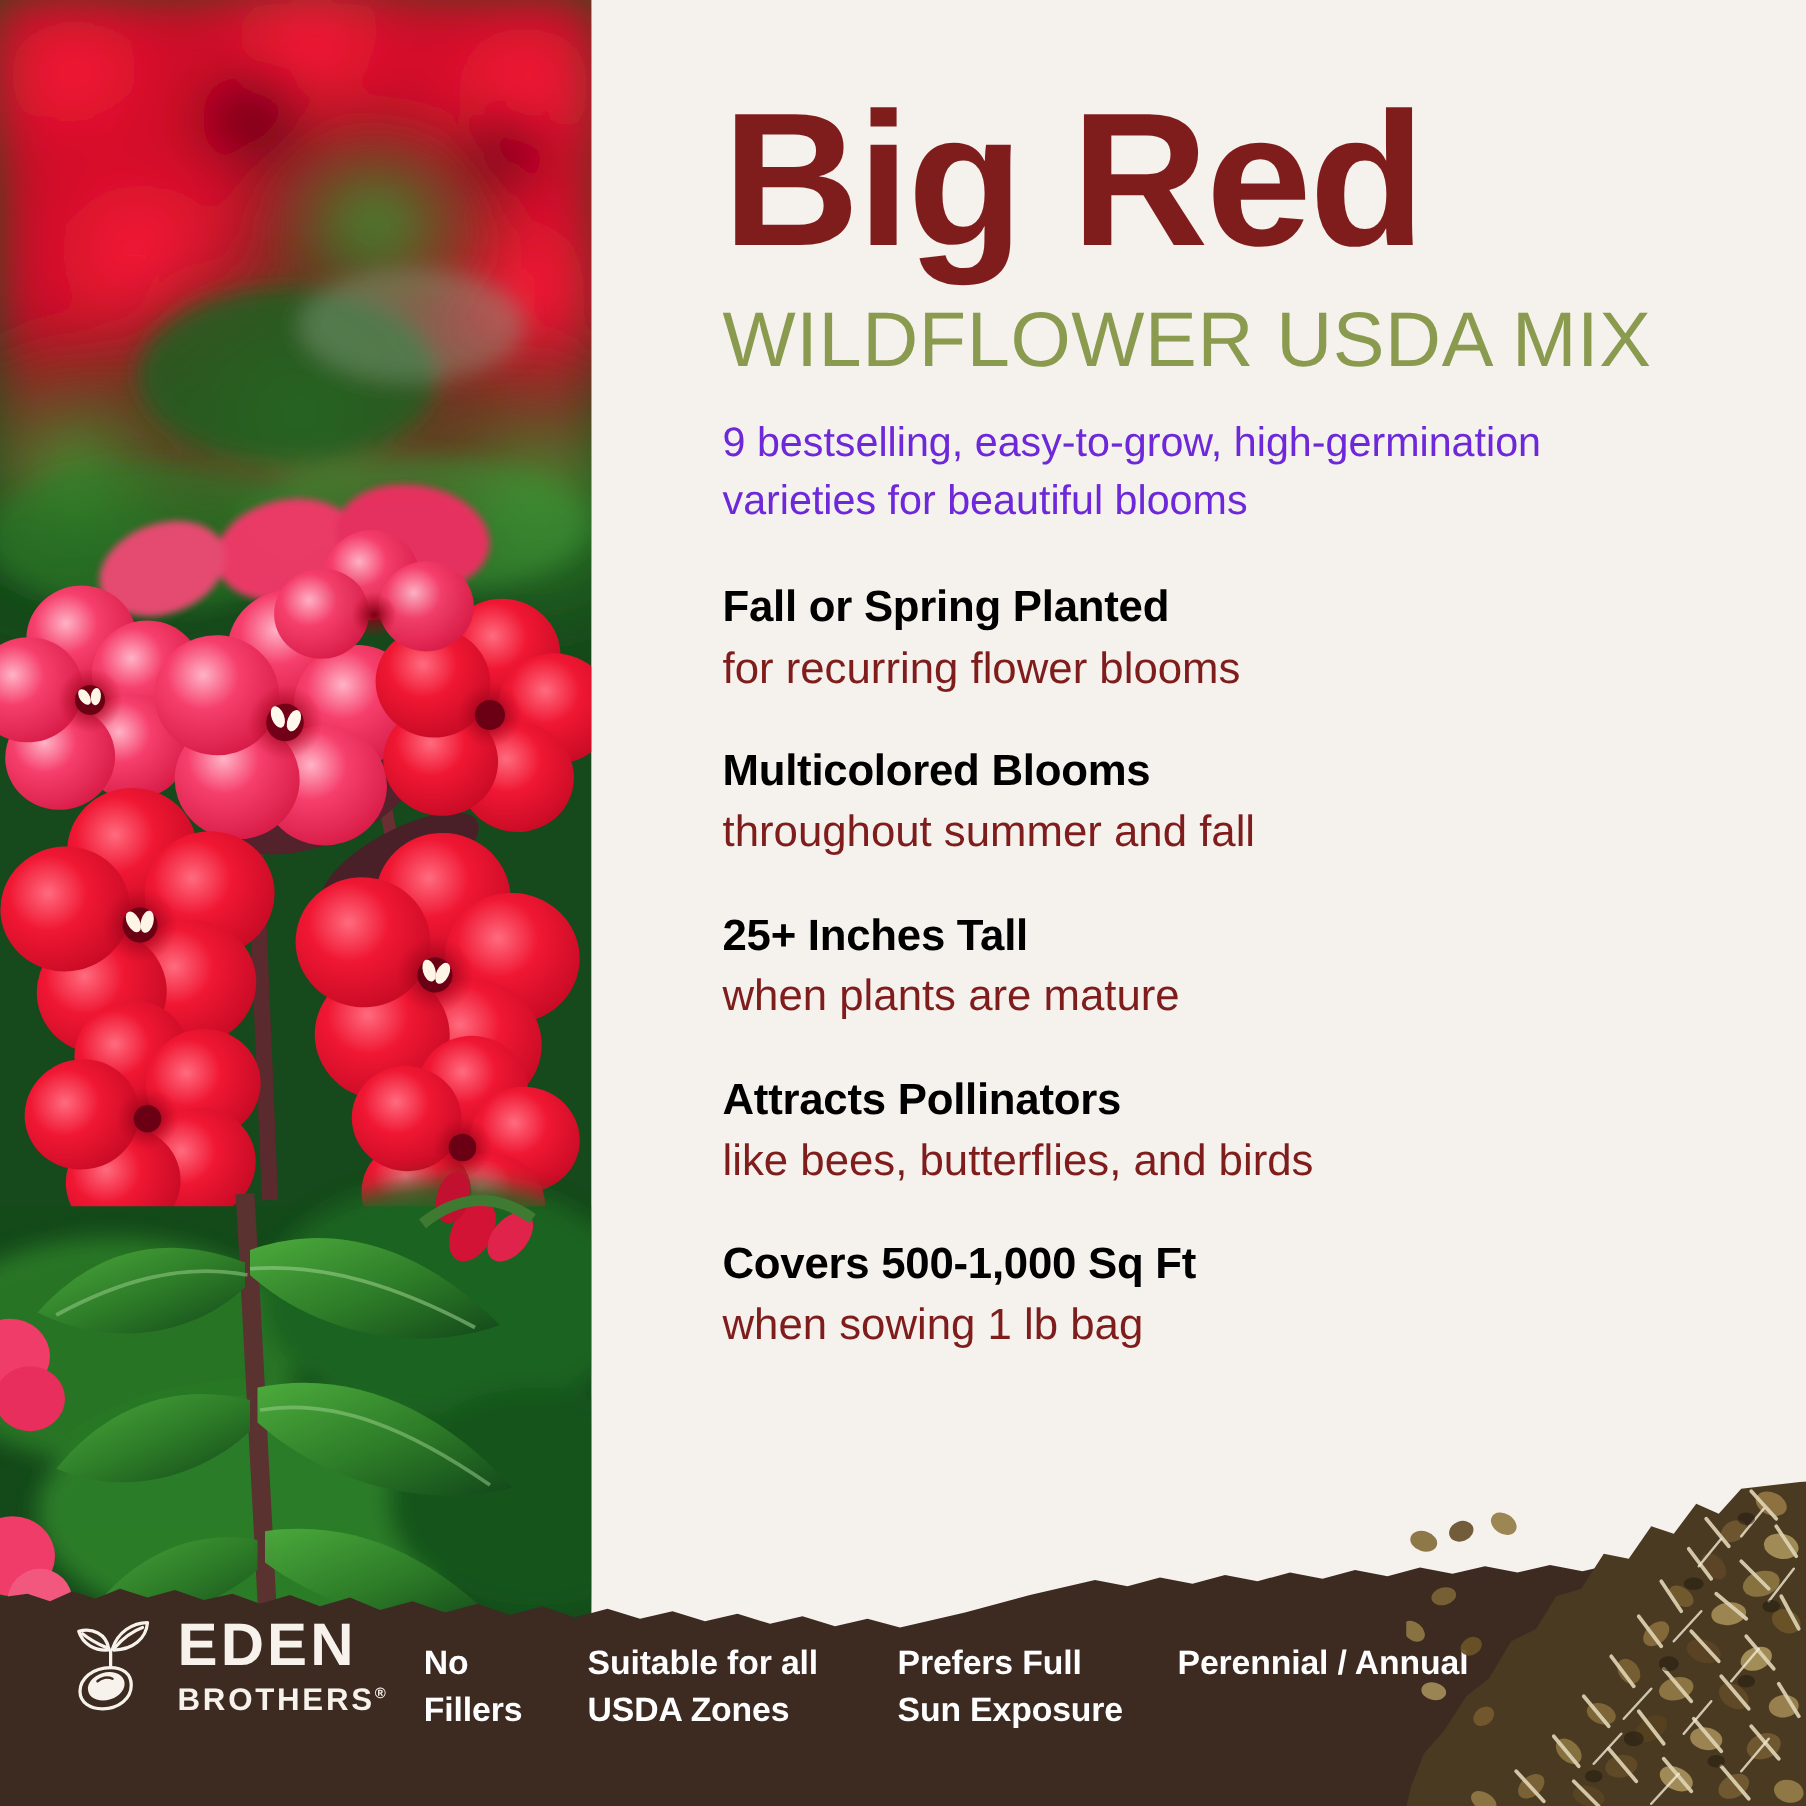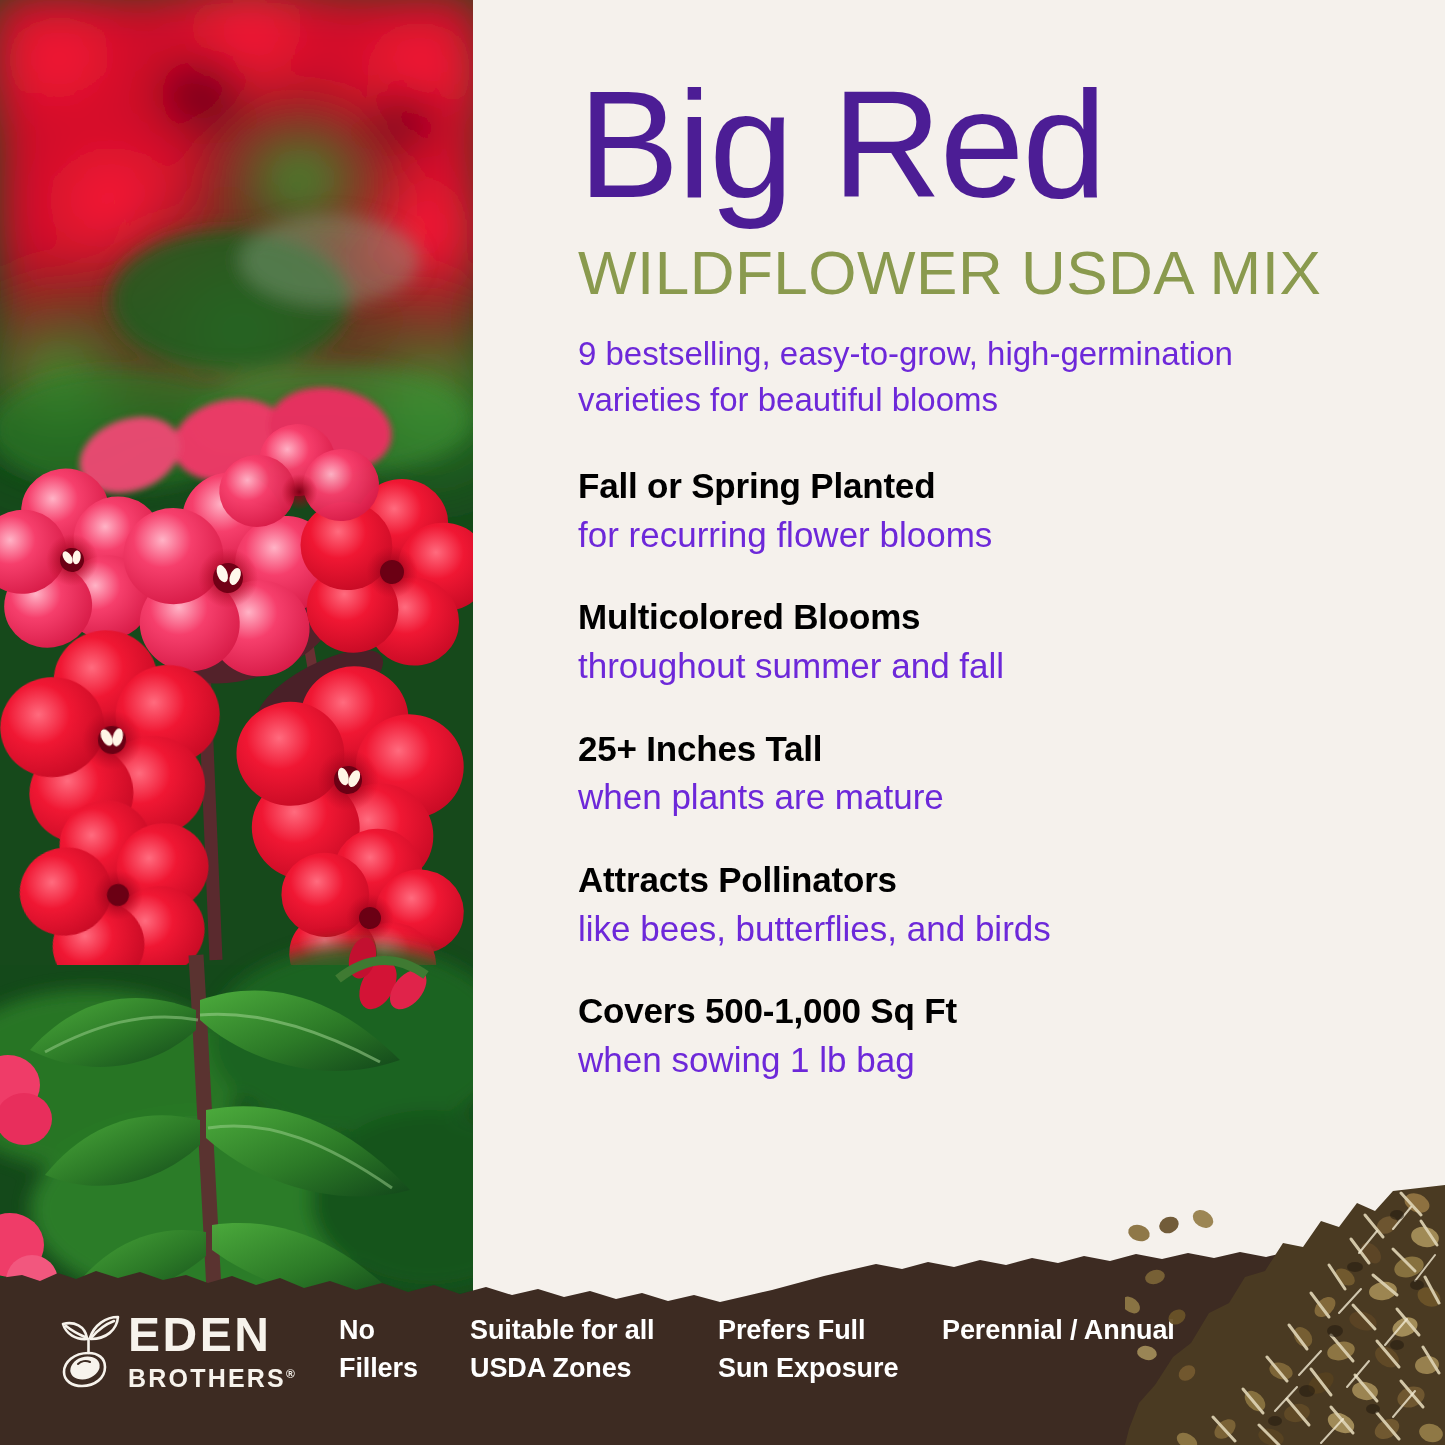--- a/index.html
+++ b/index.html
@@ -29,23 +29,23 @@
   
   .content {
     position:absolute;
     left:578px; top:0;
     width:790px; height:1260px;
   }
 
   .title {
     font-size:152px;
     line-height:0.96;
-    font-weight:normal;
+    font-weight:bold;
     letter-spacing:-2px;
-    color:#4c1d95;
+    color:#7f1d1d;
     margin-top:72px;
   }
   .subtitle {
     font-size:62px;
     line-height:1.05;
     font-weight:normal;
     letter-spacing:0.5px;
     color:#8A9A4E;
     margin-top:22px;
   }
@@ -63,21 +63,21 @@
   .feat-head {
     font-size:35px;
     font-weight:bold;
     color:#000000;
     line-height:1.25;
     letter-spacing:-0.2px;
   }
   .feat-sub {
     font-size:35px;
     font-weight:normal;
-    color:#6d28d9;
+    color:#7f1d1d;
     line-height:1.3;
     margin-top:4px;
   }
 
   
   .footer {
     position:absolute;
     left:0; bottom:0;
     width:1445px; height:200px;
   }
@@ -89,22 +89,22 @@
 
   .footer-inner {
     position:absolute; left:0; top:0;
     width:1445px; height:200px;
     display:flex; align-items:center;
   }
 
   
   .logo {
     position:absolute;
-    left:54px; top:66px;
-    display:flex; align-items:center; 
+    left:54px; top:48px;
+    display:flex; align-items:flex-start; gap:14px;
   }
   .logo-mark { width:74px; height:78px; flex:none; }
   .logo-mark svg { display:block; width:74px; height:78px; }
   .logo-words { color:#F7F3EC; line-height:1; }
   .logo-eden {
     font-size:48px; font-weight:bold;
     letter-spacing:2.5px;
   }
   .logo-bros {
     font-size:25px; font-weight:bold;

